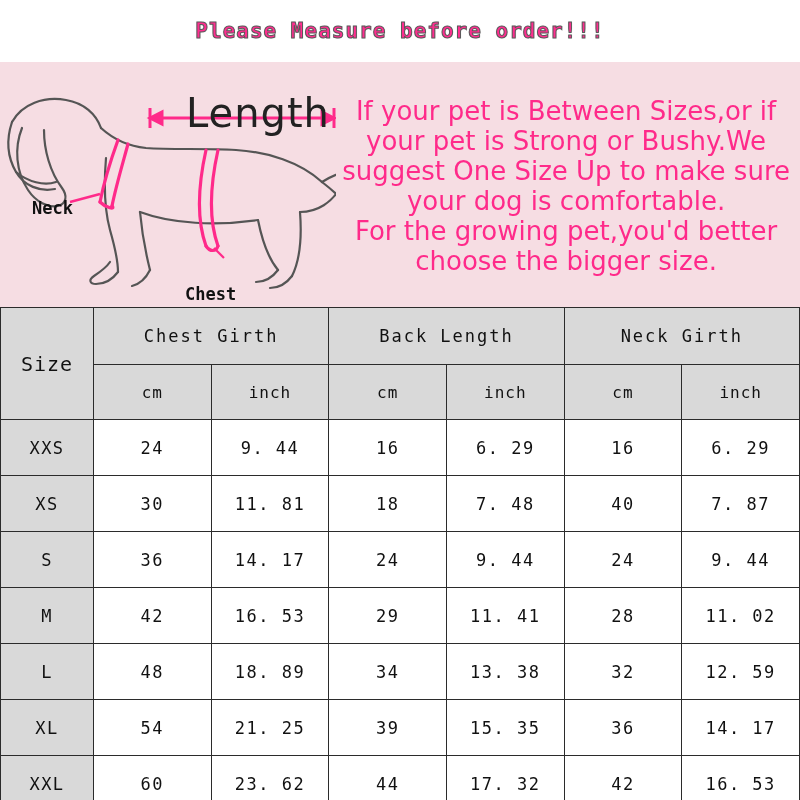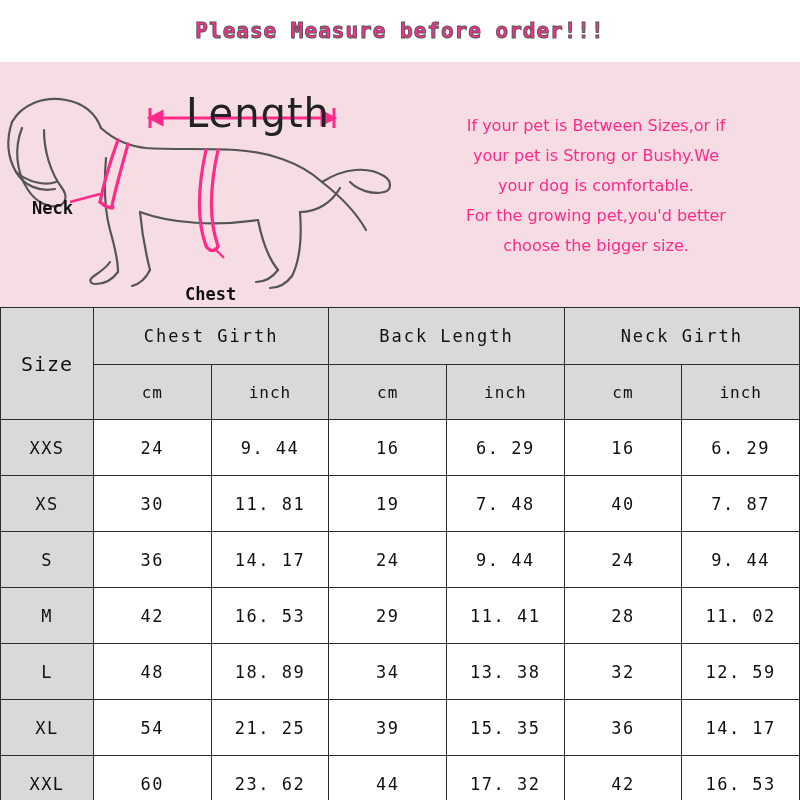--- a/index.html
+++ b/index.html
@@ -94,21 +94,21 @@
     align-items: center;
     justify-content: center;
     padding: 6px 10px 4px 6px;
     box-sizing: border-box;
   }
   .note p {
     margin: 0;
     text-align: center;
     color: #ff2a8a;
     font-family: "DejaVu Sans", sans-serif;
-    font-size: 16px;
+    font-size: 26px;
     line-height: 30px;
     white-space: nowrap;
   }
 
   
   table.size-table {
     width: 800px;
     border-collapse: collapse;
     table-layout: fixed;
     font-family: "DejaVu Sans Mono", monospace;
@@ -221,20 +221,21 @@
       </svg>
 
       <div class="label-length">Length</div>
       <div class="label-neck">Neck</div>
       <div class="label-chest">Chest</div>
     </div>
 
     <div class="note">
       <p>If your pet is Between Sizes,or if</p>
       <p>your pet is Strong or Bushy.We</p>
+      <p>suggest One Size Up to make sure</p>
       <p>your dog is comfortable.</p>
       <p>For the growing pet,you'd better</p>
       <p>choose the bigger size.</p>
     </div>
   </div>
 
   <table class="size-table">
     <thead>
       <tr>
         <th class="hdr-size col-size" rowspan="2">Size</th>
@@ -258,21 +259,21 @@
         <td class="cell">9. 44</td>
         <td class="cell">16</td>
         <td class="cell">6. 29</td>
         <td class="cell">16</td>
         <td class="cell">6. 29</td>
       </tr>
       <tr>
         <td class="col-size cell">XS</td>
         <td class="cell">30</td>
         <td class="cell">11. 81</td>
-        <td class="cell">19</td>
+        <td class="cell">18</td>
         <td class="cell">7. 48</td>
         <td class="cell">40</td>
         <td class="cell">7. 87</td>
       </tr>
       <tr>
         <td class="col-size cell">S</td>
         <td class="cell">36</td>
         <td class="cell">14. 17</td>
         <td class="cell">24</td>
         <td class="cell">9. 44</td>

